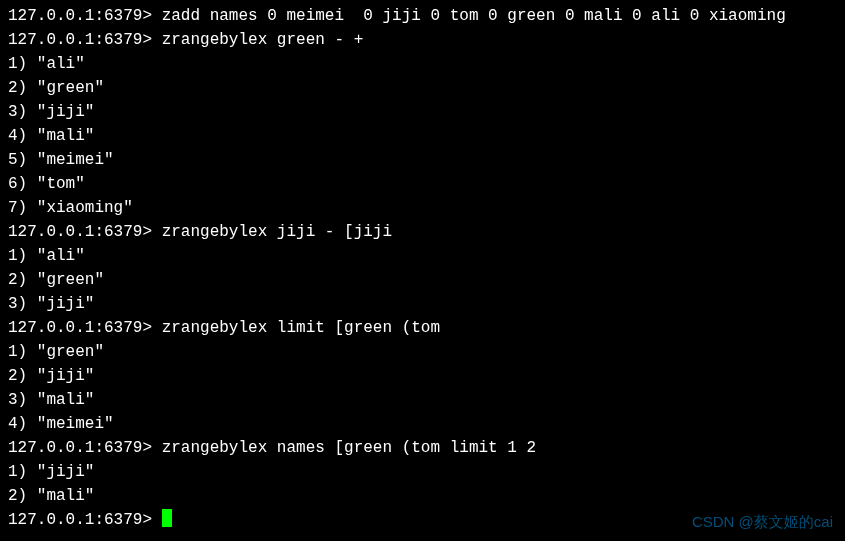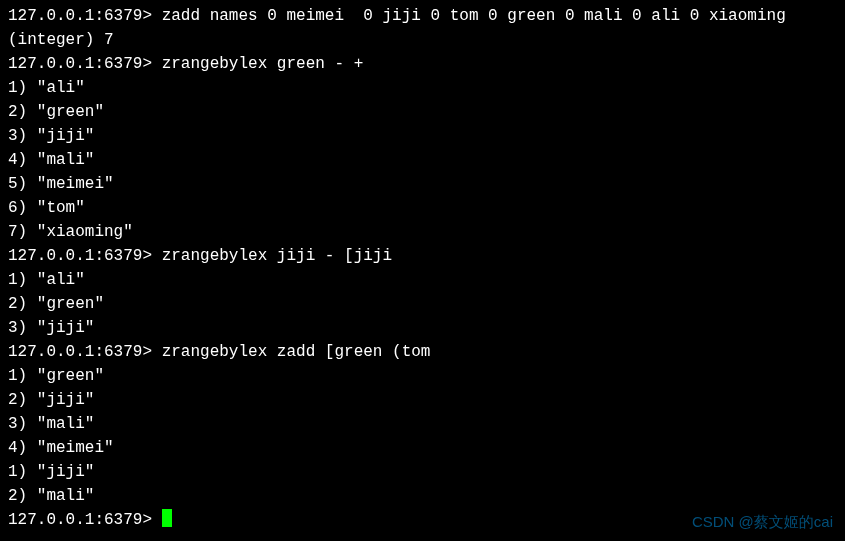--- a/index.html
+++ b/index.html
@@ -39,37 +39,37 @@
       font-size: 15px;
       opacity: 0.75;
       pointer-events: none;
     }
   </style>
 </head>
 <body>
 
 <div id="terminal">
     <div class="terminal-line"><span>127.0.0.1:6379&gt; </span><span>zadd names 0 meimei  0 jiji 0 tom 0 green 0 mali 0 ali 0 xiaoming</span></div>
-    <div class="terminal-line"><span>(integer) 7</span></div>
     <div class="terminal-line"><span>127.0.0.1:6379&gt; </span><span>zrangebylex green - +</span></div>
     <div class="terminal-line"><span>1) "ali"</span></div>
     <div class="terminal-line"><span>2) "green"</span></div>
     <div class="terminal-line"><span>3) "jiji"</span></div>
     <div class="terminal-line"><span>4) "mali"</span></div>
     <div class="terminal-line"><span>5) "meimei"</span></div>
     <div class="terminal-line"><span>6) "tom"</span></div>
     <div class="terminal-line"><span>7) "xiaoming"</span></div>
     <div class="terminal-line"><span>127.0.0.1:6379&gt; </span><span>zrangebylex jiji - [jiji</span></div>
     <div class="terminal-line"><span>1) "ali"</span></div>
     <div class="terminal-line"><span>2) "green"</span></div>
     <div class="terminal-line"><span>3) "jiji"</span></div>
-    <div class="terminal-line"><span>127.0.0.1:6379&gt; </span><span>zrangebylex zadd [green (tom</span></div>
+    <div class="terminal-line"><span>127.0.0.1:6379&gt; </span><span>zrangebylex limit [green (tom</span></div>
     <div class="terminal-line"><span>1) "green"</span></div>
     <div class="terminal-line"><span>2) "jiji"</span></div>
     <div class="terminal-line"><span>3) "mali"</span></div>
     <div class="terminal-line"><span>4) "meimei"</span></div>
+    <div class="terminal-line"><span>127.0.0.1:6379&gt; </span><span>zrangebylex names [green (tom limit 1 2</span></div>
     <div class="terminal-line"><span>1) "jiji"</span></div>
     <div class="terminal-line"><span>2) "mali"</span></div>
   </div>
 
 <div class="terminal-line"><span>127.0.0.1:6379&gt; </span><span class="cursor"></span></div>
 
 <div class="watermark">CSDN @蔡文姬的cai</div>
 
 </body></html>

